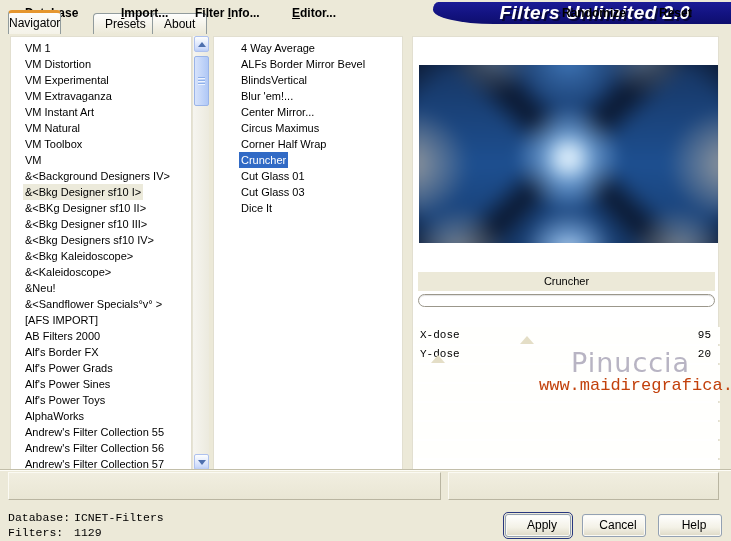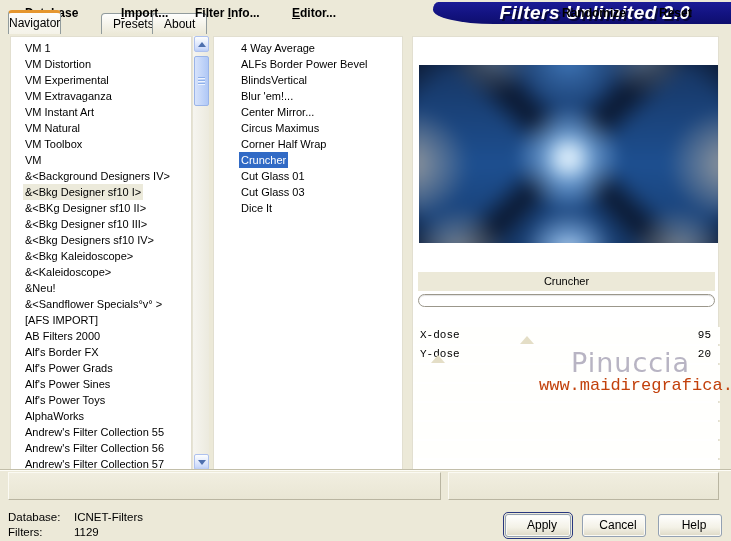--- a/index.html
+++ b/index.html
@@ -25,21 +25,21 @@
     position:absolute; font-size:12px; cursor:default;
     border:1px solid #919b9c; border-bottom:none;
     border-radius:4px 4px 0 0; text-align:center;
   }
   .tab.active {
     left:8px; top:10px; height:24px; line-height:20px; padding:0 0;
     background:linear-gradient(180deg,#fdfdfb,#f4f2e8);
     border-top:3px solid #e5962e; z-index:3;
   }
   .tab.inactive { background:linear-gradient(180deg,#fefefd,#ece9d8); height:21px; line-height:20px; padding:0 11px; top:13px; }
-  .tab.t1 { left:93px;margin-left:8px; }
+  .tab.t1 { left:93px; }
   .tab.t2 { left:152px; }
   
   .listpanel {
     position:absolute; top:36px; height:434px; background:#ffffff;
     border:1px solid #e2dfd0; overflow:hidden; padding-top:3px;
     font-size:11px; line-height:16px;
   }
   #cat-list { left:10px; width:182px; }
   #filter-list { left:213px; width:190px; }
   .lrow { height:16px; white-space:nowrap; }
@@ -134,21 +134,21 @@
   }
   #tb-left { left:8px; width:433px; }
   #tb-right { left:448px; width:271px; }
   .groove { position:absolute; left:0; top:469px; width:731px; height:2px;
     border-top:1px solid #c2bea9; border-bottom:1px solid #fdfcf6; }
   .tblabel {
     position:absolute; top:6px; font-size:12px; font-weight:bold; cursor:default; white-space:nowrap;
   }
   .tblabel .key { text-decoration:underline; }
   
-  .status { position:absolute; left:8px; top:510px; font-size:11.5px; line-height:15px; }
+  .status { position:absolute; left:8px; top:510px; font-size:11.5px; line-height:15px;font-family:Liberation Mono, monospace; }
   .status .grid { display:grid; grid-template-columns:66px auto; }
   .btn {
     position:absolute; top:514px; height:23px; font-size:12px;
     font-family:"Liberation Sans", sans-serif;
     border:1px solid #93a1b3; border-radius:3px;
     background:linear-gradient(180deg,#ffffff 0%,#f3f1e6 60%,#ddd9c6 100%);
     box-shadow:inset 0 0 0 1px #fbfaf4;
     text-align:center; line-height:20px; cursor:default;padding-left:8px;
   }
   #apply-btn { left:505px; width:66px; outline:1px solid #28377f; outline-offset:1px; }
@@ -293,21 +293,21 @@
     </div>
 </div>
 
 <div id="filter-list" class="listpanel">
 
     <div class="lrow">
       <span class="txt">4 Way Average</span>
     </div>
 
     <div class="lrow">
-      <span class="txt">ALFs Border Power Bevel</span>
+      <span class="txt">ALFs Border Mirror Bevel</span>
     </div>
 
     <div class="lrow">
       <span class="txt">BlindsVertical</span>
     </div>
 
     <div class="lrow">
       <span class="txt">Blur 'em!...</span>
     </div>
 

